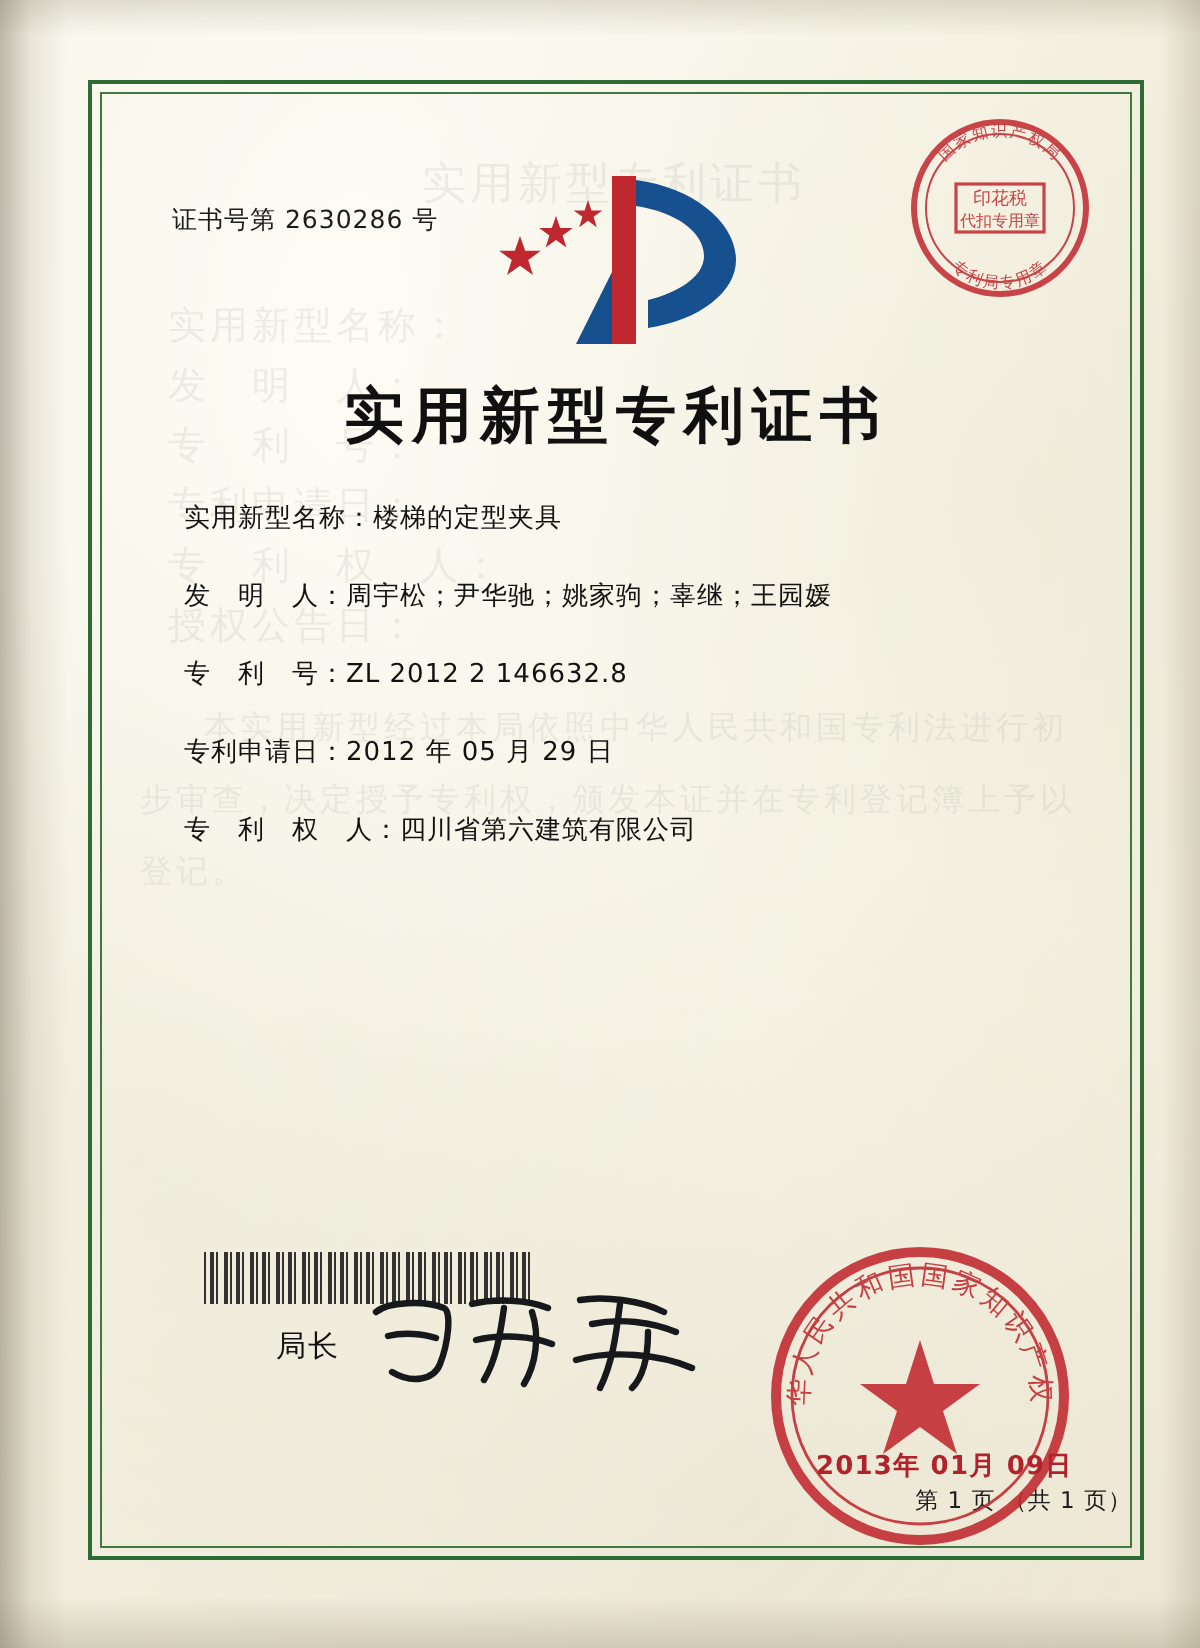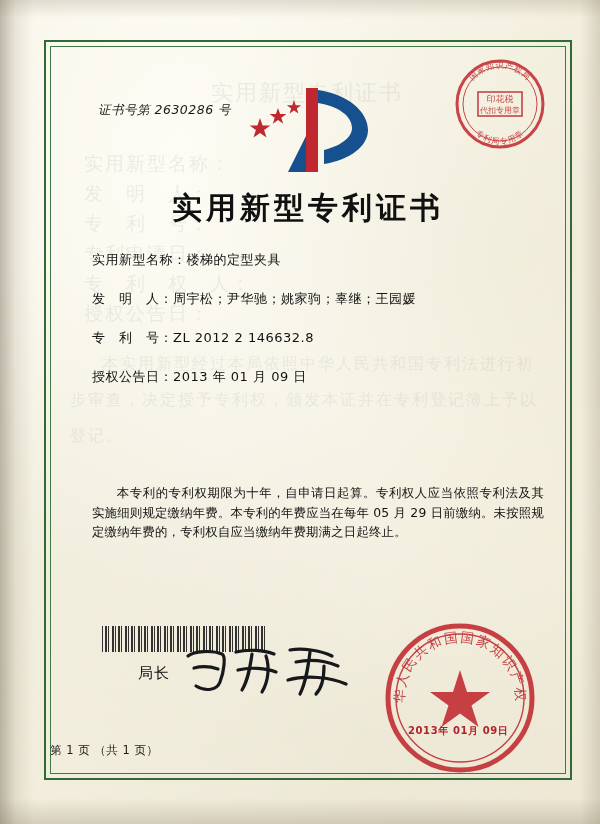--- a/index.html
+++ b/index.html
@@ -136,27 +136,26 @@
     top: 46px;
     right: 34px;
     bottom: 50px;
     z-index: 3;
     font-family: "DejaVu Sans", sans-serif;
     color: #1a1a1a;
   }
 
   .cert-number {
     position: absolute;
-    left: 48px;
+    left: 36px;
     top: 56px;
     font-size: 12.5px;
     letter-spacing: 0.5px;
     color: #1b1b1b;
     white-space: nowrap;
-    font-style: italic;
   }
 
   
   .logo {
     position: absolute;
     left: 50%;
     transform: translateX(-50%);
     top: 38px;
     width: 128px;
     height: 92px;
@@ -258,21 +257,21 @@
     top: 572px;
     width: 160px;
     height: 160px;
     z-index: 4;
     opacity: 0.88;
   }
   .seal-date {
     position: absolute;
     left: 358px;
     top: 678px;
-    font-size: 10px;
+    font-size: 13px;
     color: #b1232b;
     letter-spacing: 0.6px;
     z-index: 5;
     font-weight: bold;
   }
 
   
   .seal-small {
     position: absolute;
     right: 18px;
@@ -281,21 +280,21 @@
     height: 96px;
     z-index: 4;
     opacity: 0.86;
   }
 
   .page-footer {
     position: absolute;
     left: 0;
     right: 0;
     bottom: 16px;
-    text-align: left;
+    text-align: right;
     font-size: 11.5px;
     color: #1c1c1c;
     letter-spacing: 0.5px;
   }
 </style>
 </head>
 <body>
 
 <div id="certificate-page">
 
@@ -342,26 +341,28 @@
       <div class="field-row">
         <span class="field-label">实用新型名称：</span><span class="field-value">楼梯的定型夹具</span>
       </div>
       <div class="field-row">
         <span class="field-label">发　明　人：</span><span class="field-value">周宇松；尹华驰；姚家驹；辜继；王园媛</span>
       </div>
       <div class="field-row">
         <span class="field-label">专　利　号：</span><span class="field-value">ZL 2012 2 146632.8</span>
       </div>
       <div class="field-row">
-        <span class="field-label">授权公告日：</span><span class="field-value">2013 年 01 月 09 日</span>
+        <span class="field-label">专利申请日：</span><span class="field-value">2012 年 05 月 29 日</span>
       </div>
+      <div class="field-row">
+        <span class="field-label">专　利　权　人：</span><span class="field-value">四川省第六建筑有限公司</span>
+      </div>
     </div>
 
     <div class="body-text">
-      <p>本专利的专利权期限为十年，自申请日起算。专利权人应当依照专利法及其实施细则规定缴纳年费。本专利的年费应当在每年 05 月 29 日前缴纳。未按照规定缴纳年费的，专利权自应当缴纳年费期满之日起终止。</p>
     </div>
 
     <div class="barcode"></div>
 
     <div class="director-row">局长</div>
 
     <div class="signature">
       <svg viewBox="0 0 190 60" width="190" height="60" aria-hidden="true">
         <g fill="none" stroke="#17181c" stroke-width="3.2" stroke-linecap="round" stroke-linejoin="round">
           <path d="M10,14 C16,9 34,8 44,12 C48,14 46,30 42,40 C39,48 28,50 18,44"></path>

